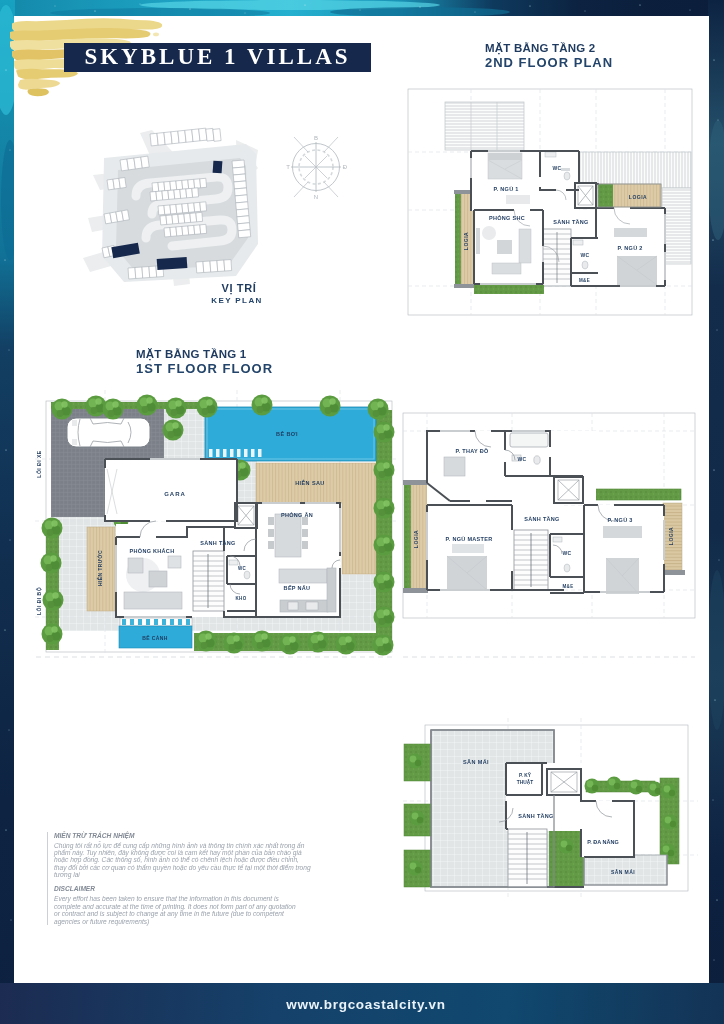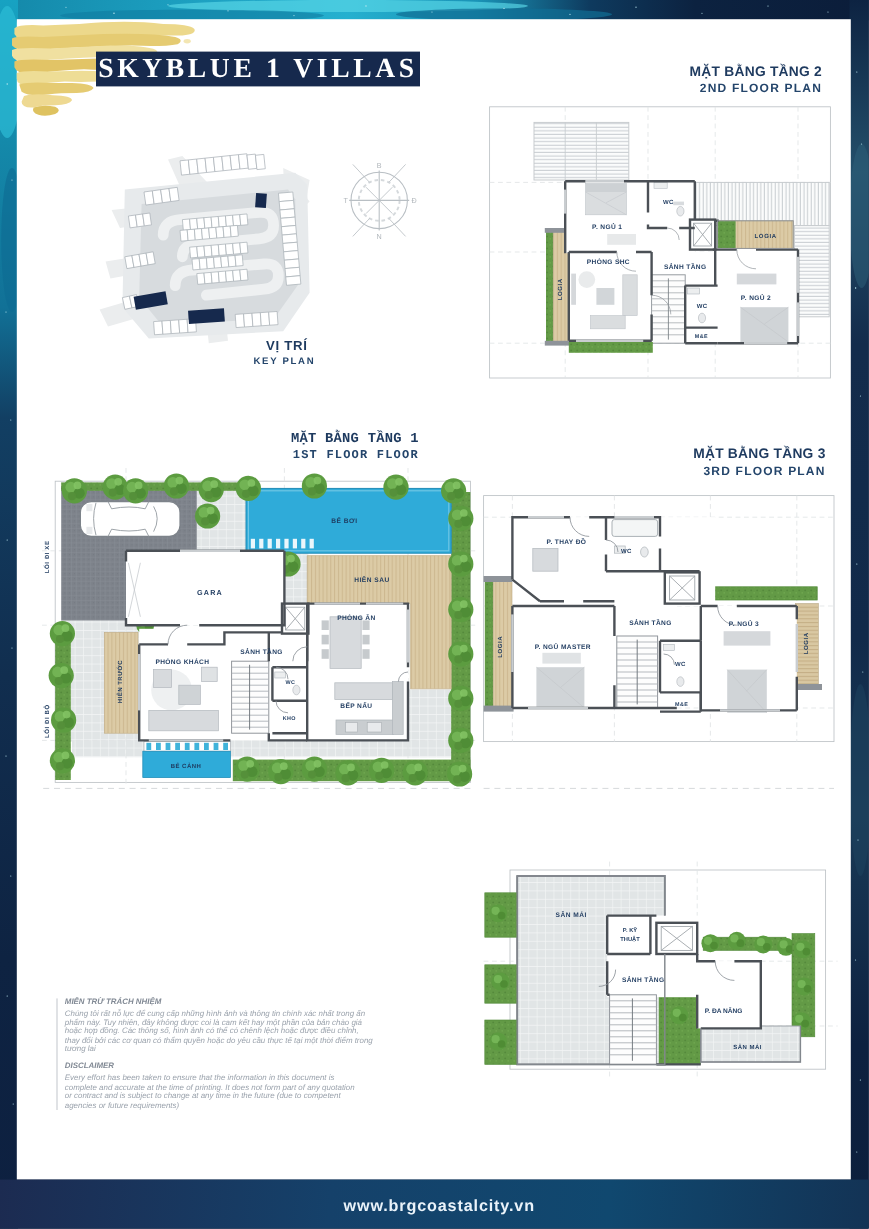--- a/index.html
+++ b/index.html
@@ -1,21 +1,21 @@
 <!DOCTYPE html>
 <html><head>
 <meta charset="utf-8">
 <style>
   html,body{margin:0;padding:0;}
   body{width:724px;height:1024px;font-family:"Liberation Sans",sans-serif;}
   .page{position:relative;width:724px;height:1024px;overflow:hidden;background:#0b1c38;}
   .abs{position:absolute;}
-  .ttl{position:absolute;text-align:right;color:#1e3a5f;font-weight:bold;margin-top:12px;}
+  .ttl{position:absolute;text-align:left;color:#1e3a5f;font-weight:bold;}
   .ttl .big{font-size:11.5px;line-height:12px;letter-spacing:.2px;}
-  .ttl .sub{font-size:10px;line-height:9px;letter-spacing:1px;margin-top:3.5px;font-weight:bold;color:#24456b;}
+  .ttl .sub{font-size:13px;line-height:9px;letter-spacing:1px;margin-top:3.5px;font-weight:bold;color:#24456b;}
 </style>
 </head>
 <body>
 <div class="page">
 
 <svg width="0" height="0" style="position:absolute">
 <defs>
 <pattern id="hatchH" width="4" height="3" patternUnits="userSpaceOnUse">
           <rect width="4" height="3" fill="#fbfcfc"></rect>
           <line x1="0" y1="1" x2="4" y2="1" stroke="#c5cace" stroke-width="0.8"></line>
@@ -150,21 +150,21 @@
   <path d="M6 62 Q12 58 36 60 L76 58 Q100 58 106 64 Q108 70 98 73 Q80 75 64 73 Q40 75 22 79 Q8 80 6 70 Z" fill="#e2c466"></path>
   <path d="M8 78 Q14 74 34 76 L62 75 Q84 75 88 81 Q88 88 76 90 Q60 91 48 90 Q32 92 20 95 Q8 96 8 86 Z" fill="#eedd96"></path>
   <path d="M10 94 Q18 90 36 92 L54 92 Q70 93 72 99 Q70 105 58 106 Q44 106 34 108 Q18 111 12 104 Z" fill="#e5cb72"></path>
   <path d="M14 110 Q22 106 38 109 Q54 110 54 116 Q52 122 40 123 Q28 123 22 126 Q12 127 12 118 Z" fill="#eed992"></path>
   <path d="M22 126 Q30 122 40 125 Q46 130 40 135 Q32 139 26 136 Q20 133 22 126 Z" fill="#dec260"></path>
   <circle cx="150" cy="34" r="3" fill="#f0e0a0" opacity="0.8"></circle>
         <circle cx="132" cy="52" r="2.2" fill="#e5cb72" opacity="0.8"></circle>
 </g>
     </svg>
 
-<div class="abs" style="left:80px;top:43px;width:270px;height:29px;background:#16294d;color:#ffffff;text-align:center;font-family:'Liberation Serif',serif;font-size:23px;line-height:28px;letter-spacing:3px;font-weight:bold;">SKYBLUE 1 VILLAS</div>
+<div class="abs" style="left:64px;top:43px;width:307px;height:29px;background:#16294d;color:#ffffff;text-align:center;font-family:'Liberation Serif',serif;font-size:23px;line-height:28px;letter-spacing:3px;font-weight:bold;">SKYBLUE 1 VILLAS</div>
 
 <svg class="abs" style="left:55px;top:126px" width="300" height="186" viewBox="55 126 300 186">
 
   <g fill="#ebedee">
     <path d="M140 133 L152 130 L186 166 L250 158 L258 168 L250 176 L186 180 L160 178 Z"></path>
     <path d="M93 175 L160 168 L150 182 L100 190 Z"></path>
     <path d="M88 218 L150 208 L146 222 L92 232 Z"></path>
     <path d="M83 258 L110 250 L118 264 L90 272 Z"></path>
     <path d="M236 140 L258 150 L252 186 L238 184 Z"></path>
     <path d="M172 268 L188 266 L190 284 L174 286 Z"></path>
@@ -319,29 +319,25 @@
 
   <text x="239" y="292" text-anchor="middle" fill="#1e3a5f" font-size="11" font-weight="bold" letter-spacing="0.6" font-family="Liberation Sans">VỊ TRÍ</text>
   <text x="237" y="303" text-anchor="middle" fill="#24456b" font-size="8" font-weight="bold" letter-spacing="1.4" font-family="Liberation Sans">KEY PLAN</text>
 </svg>
 
 <div class="ttl" style="left:485px;top:42px;width:200px;">
       <div class="big">MẶT BẰNG TẦNG 2</div>
       <div class="sub">2ND FLOOR PLAN</div>
     </div>
 
-<div class="ttl" style="left:149px;top:348px;width:200px;font-family:Liberation Mono, monospace;">
+<div class="ttl" style="left:136px;top:348px;width:200px;">
       <div class="big">MẶT BẰNG TẦNG 1</div>
       <div class="sub">1ST FLOOR FLOOR</div>
     </div>
 
-<div class="ttl" style="left:488px;top:361px;width:200px;">
-      <div class="big">MẶT BẰNG TẦNG 3</div>
-      <div class="sub">3RD FLOOR PLAN</div>
-    </div>
 
 
 <svg class="abs" style="left:400px;top:85px" width="300" height="235" viewBox="400 85 300 235">
 
   <rect x="408" y="89" width="284" height="226" fill="none" stroke="#bcc1c5" stroke-width="0.7"></rect>
 
   <g stroke="#e0e3e5" stroke-width="0.7" stroke-dasharray="4 3">
     <line x1="471" y1="89" x2="471" y2="315"></line>
         <line x1="540" y1="89" x2="540" y2="315"></line>
     <line x1="596" y1="89" x2="596" y2="315"></line>

